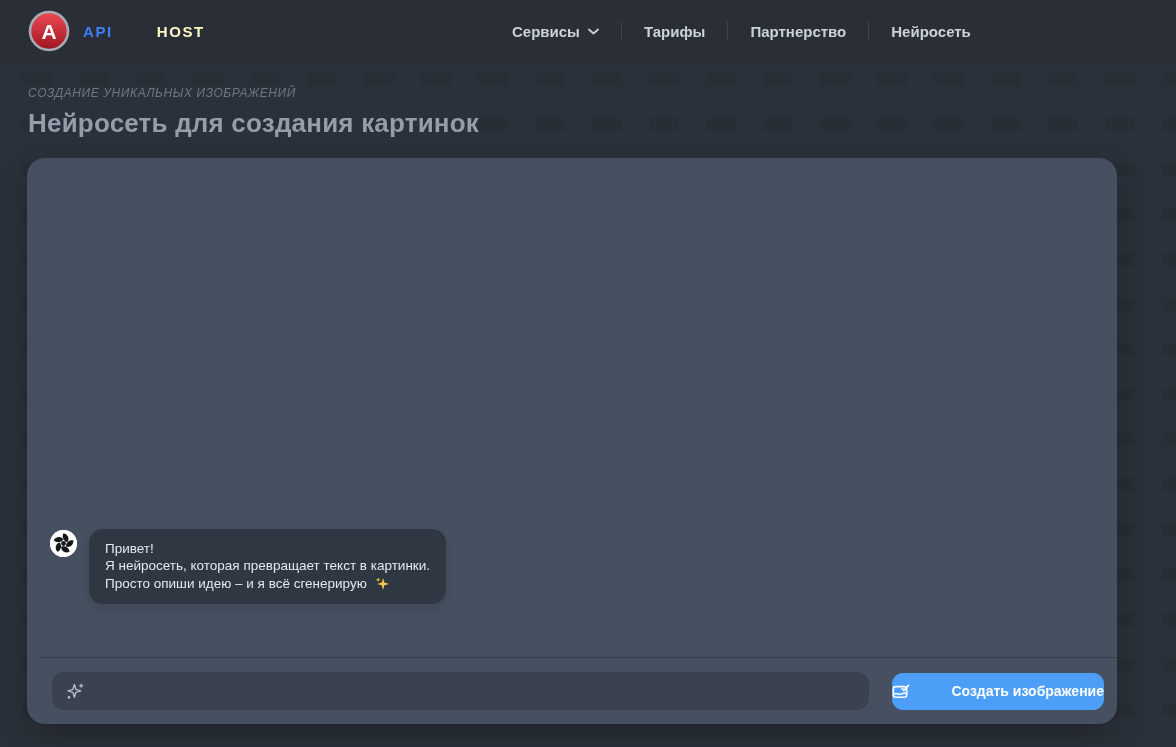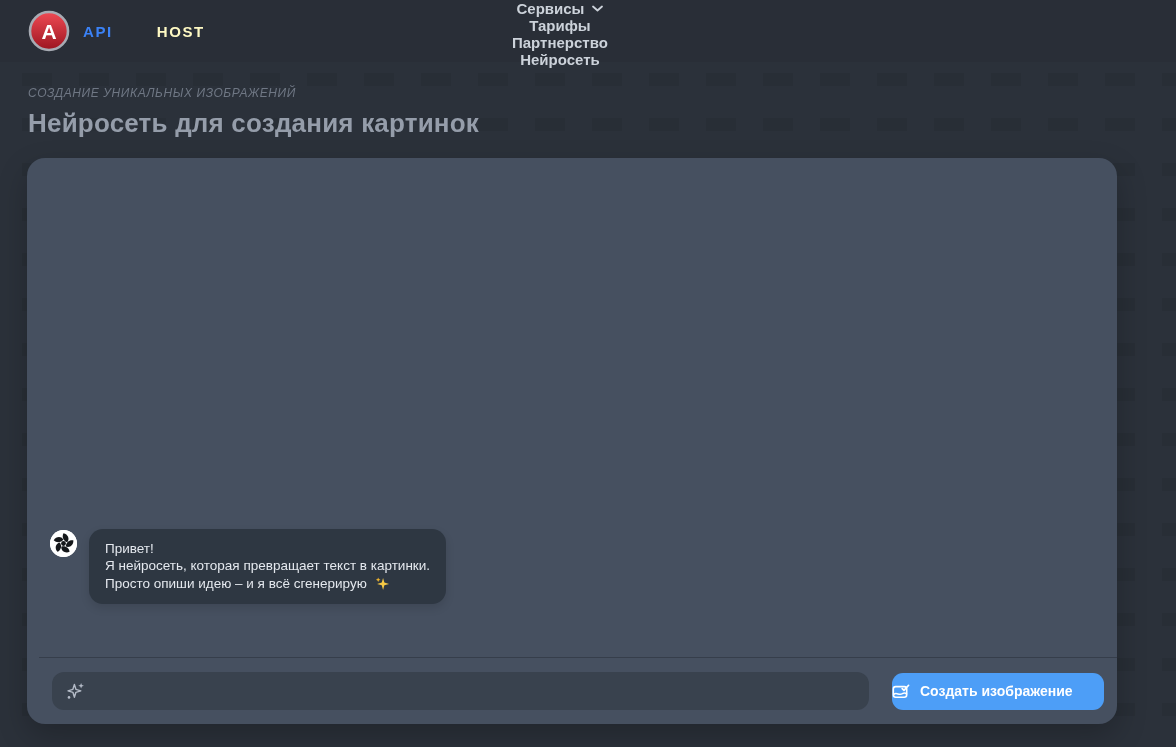--- a/index.html
+++ b/index.html
@@ -18,21 +18,21 @@
   
   .header {
     position:absolute; top:0; left:0; width:1176px; height:62px;
     background:#292e37; display:flex; align-items:center; padding:0 28px;
     z-index:5;
   }
   .brand { display:flex; align-items:center; gap:13px; cursor:pointer; }
   .brand-name { font-size:15px; font-weight:bold; letter-spacing:1.6px; display:flex; }
   .brand-api  { color:#3b82f6; }
   .brand-host { color:#fef9c3;margin-left:44px; }
-  .nav { position:absolute; left:490px; top:0; height:62px; display:flex; align-items:center;flex-direction:column; }
+  .nav { position:absolute; left:490px; top:0; height:62px; display:flex; align-items:center; }
   .nav-item {
     padding:0 22px; font-size:15px; font-weight:600; color:#ccd2da;
     display:flex; align-items:center; gap:8px; cursor:pointer; white-space:nowrap; height:62px;
   }
   .nav-divider { width:1px; height:18px; background:#3e4450; }
 
   
   .hero { position:absolute; left:28px; top:86px; }
   .hero-eyebrow { font-size:12px; letter-spacing:0.6px; color:#6f7784; font-weight:500;font-style:italic; }
   .hero-title   { margin-top:8px; font-size:26px; font-weight:bold; color:#959daa; letter-spacing:0.2px; }
@@ -67,21 +67,21 @@
   }
   .prompt-input {
     flex:1; background:transparent; border:none; outline:none;
     color:#dfe3ea; font-size:14.5px; font-family:"Liberation Sans", sans-serif;
   }
   .prompt-input::placeholder { color:#858e9c; opacity:1; }
   .create-btn {
     width:212px; height:37px; border-radius:11px; border:none; cursor:pointer;
     background:#4d9ef7; color:#ffffff; font-weight:bold; font-size:14px;
     font-family:"Liberation Sans", sans-serif;
-    display:flex; align-items:center; justify-content:flex-start; gap:9px; flex:0 0 auto;
+    display:flex; align-items:center; justify-content:space-between; gap:9px; flex:0 0 auto;
   }
   .icon { display:inline-flex; align-items:center; justify-content:center; }
 </style>
 </head>
 <body>
 
 <div class="header">
   <div class="brand">
     <span class="icon">
       <svg width="42" height="42" viewBox="0 0 42 42">

